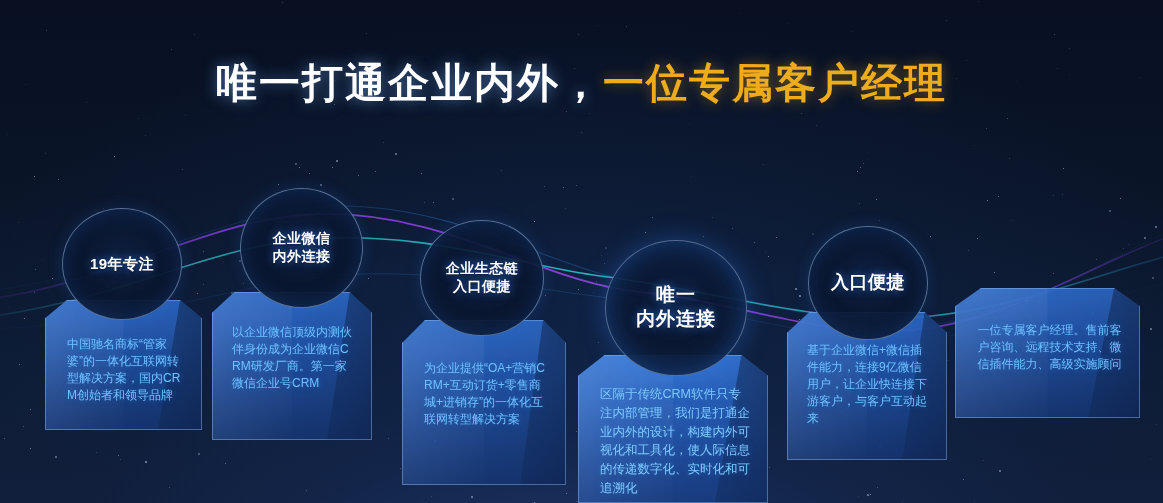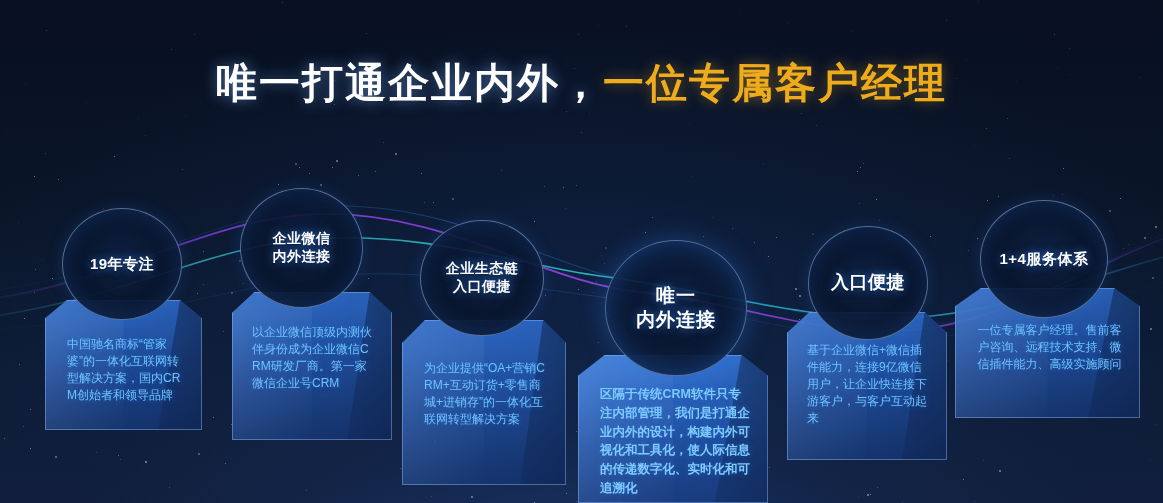--- a/index.html
+++ b/index.html
@@ -420,21 +420,21 @@
       <div class="base"></div>
       <div class="arcs arcA"></div>
       <div class="arcs arcB"></div>
       <div class="arcs arcC"></div>
       <div class="lbl" style="font-size:15px;">
         <span>19年专注</span>
       </div>
     </div>
   </div>
 
-  <div class="ped" style="left:232px;top:292px;width:160px;height:148px;">
+  <div class="ped" style="left:212px;top:292px;width:160px;height:148px;">
     <div class="pedShape"></div>
     <div class="pedFacet"></div>
     <div class="pedFacet2"></div>
     <div class="pedEdge"></div>
     <div class="pedTxt" style="left:20px;right:18px;top:32px;">以企业微信顶级内测伙伴身份成为企业微信CRM研发厂商。第一家微信企业号CRM</div>
   </div>
   <div class="node" style="left:240px;top:188px;width:123px;height:120px;">
     <div class="ring" style="inset:0;">
       <div class="base"></div>
       <div class="arcs arcA"></div>
@@ -465,29 +465,29 @@
         <span>入口便捷</span>
       </div>
     </div>
   </div>
 
   <div class="ped" style="left:578px;top:355px;width:190px;height:148px;">
     <div class="pedShape big"></div>
     <div class="pedFacet"></div>
     <div class="pedFacet2"></div>
     <div class="pedEdge"></div>
-    <div class="pedTxt big" style="left:22px;right:18px;top:30px;font-weight:bold;">区隔于传统CRM软件只专注内部管理，我们是打通企业内外的设计，构建内外可视化和工具化，使人际信息的传递数字化、实时化和可追溯化</div>
+    <div class="pedTxt big" style="left:22px;right:18px;top:30px;">区隔于传统CRM软件只专注内部管理，我们是打通企业内外的设计，构建内外可视化和工具化，使人际信息的传递数字化、实时化和可追溯化</div>
   </div>
   <div class="node" style="left:605px;top:240px;width:142px;height:136px;">
     <div class="ring" style="inset:0;">
       <div class="base" style="box-shadow:0 0 30px rgba(45,125,240,.45) inset, 0 0 26px rgba(45,125,240,.35);"></div>
       <div class="arcs arcA" style="border-width:4px;"></div>
       <div class="arcs arcB" style="border-width:4px;"></div>
       <div class="arcs arcC" style="border-width:4px;"></div>
-      <div class="lbl" style="font-size:19px;letter-spacing:1px;">
+      <div class="lbl" style="font-size:19px;letter-spacing:1px;font-family:Liberation Mono, monospace;">
         <span>唯一</span>
         <span>内外连接</span>
       </div>
     </div>
   </div>
 
   <div class="ped" style="left:787px;top:312px;width:160px;height:148px;">
     <div class="pedShape"></div>
     <div class="pedFacet"></div>
     <div class="pedFacet2"></div>
@@ -506,25 +506,14 @@
     </div>
   </div>
 
   <div class="ped" style="left:955px;top:288px;width:185px;height:130px;">
     <div class="pedShape"></div>
     <div class="pedFacet"></div>
     <div class="pedFacet2"></div>
     <div class="pedEdge"></div>
     <div class="pedTxt center" style="left:18px;right:14px;top:34px;">一位专属客户经理。售前客户咨询、远程技术支持、微信插件能力、高级实施顾问</div>
   </div>
-  <div class="node" style="left:980px;top:200px;width:128px;height:118px;">
-    <div class="ring" style="inset:0;">
-      <div class="base"></div>
-      <div class="arcs arcA"></div>
-      <div class="arcs arcB"></div>
-      <div class="arcs arcC"></div>
-      <div class="lbl" style="font-size:15px;">
-        <span>1+4服务体系</span>
-      </div>
-    </div>
-  </div>
 
 </div>
 
 </body></html>

